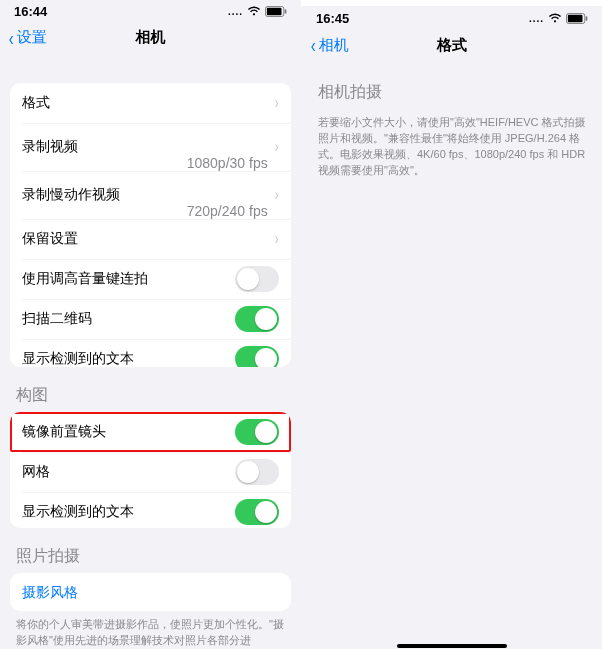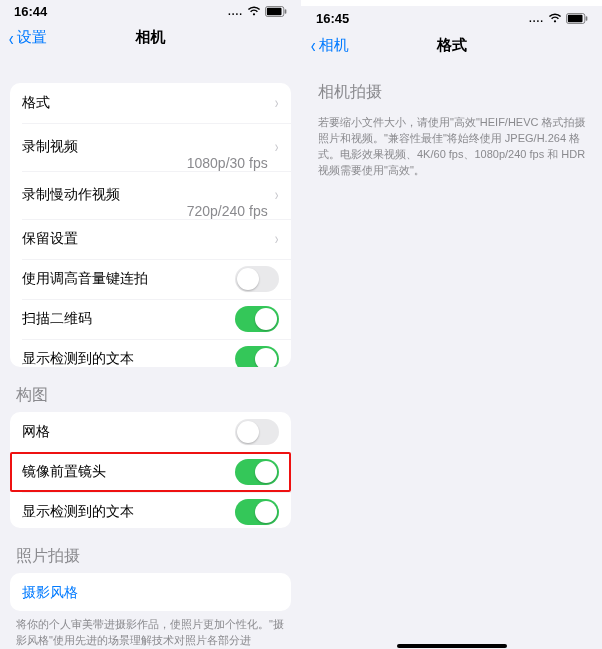--- a/index.html
+++ b/index.html
@@ -121,29 +121,29 @@
         <div class="row">
           <span class="label">显示检测到的文本</span>
           <div class="switch on">
             <div class="knob"></div>
           </div>
         </div>
       </div>
 
     <div class="section-header">构图</div>
     <div class="group" id="left-g2">
+        <div class="row hl">
+          <span class="label">镜像前置镜头</span>
+          <div class="switch on">
+            <div class="knob"></div>
+          </div>
+        </div>
         <div class="row">
           <span class="label">网格</span>
           <div class="switch off">
-            <div class="knob"></div>
-          </div>
-        </div>
-        <div class="row hl">
-          <span class="label">镜像前置镜头</span>
-          <div class="switch on">
             <div class="knob"></div>
           </div>
         </div>
         <div class="row">
           <span class="label">显示检测到的文本</span>
           <div class="switch on">
             <div class="knob"></div>
           </div>
         </div>
       </div>

